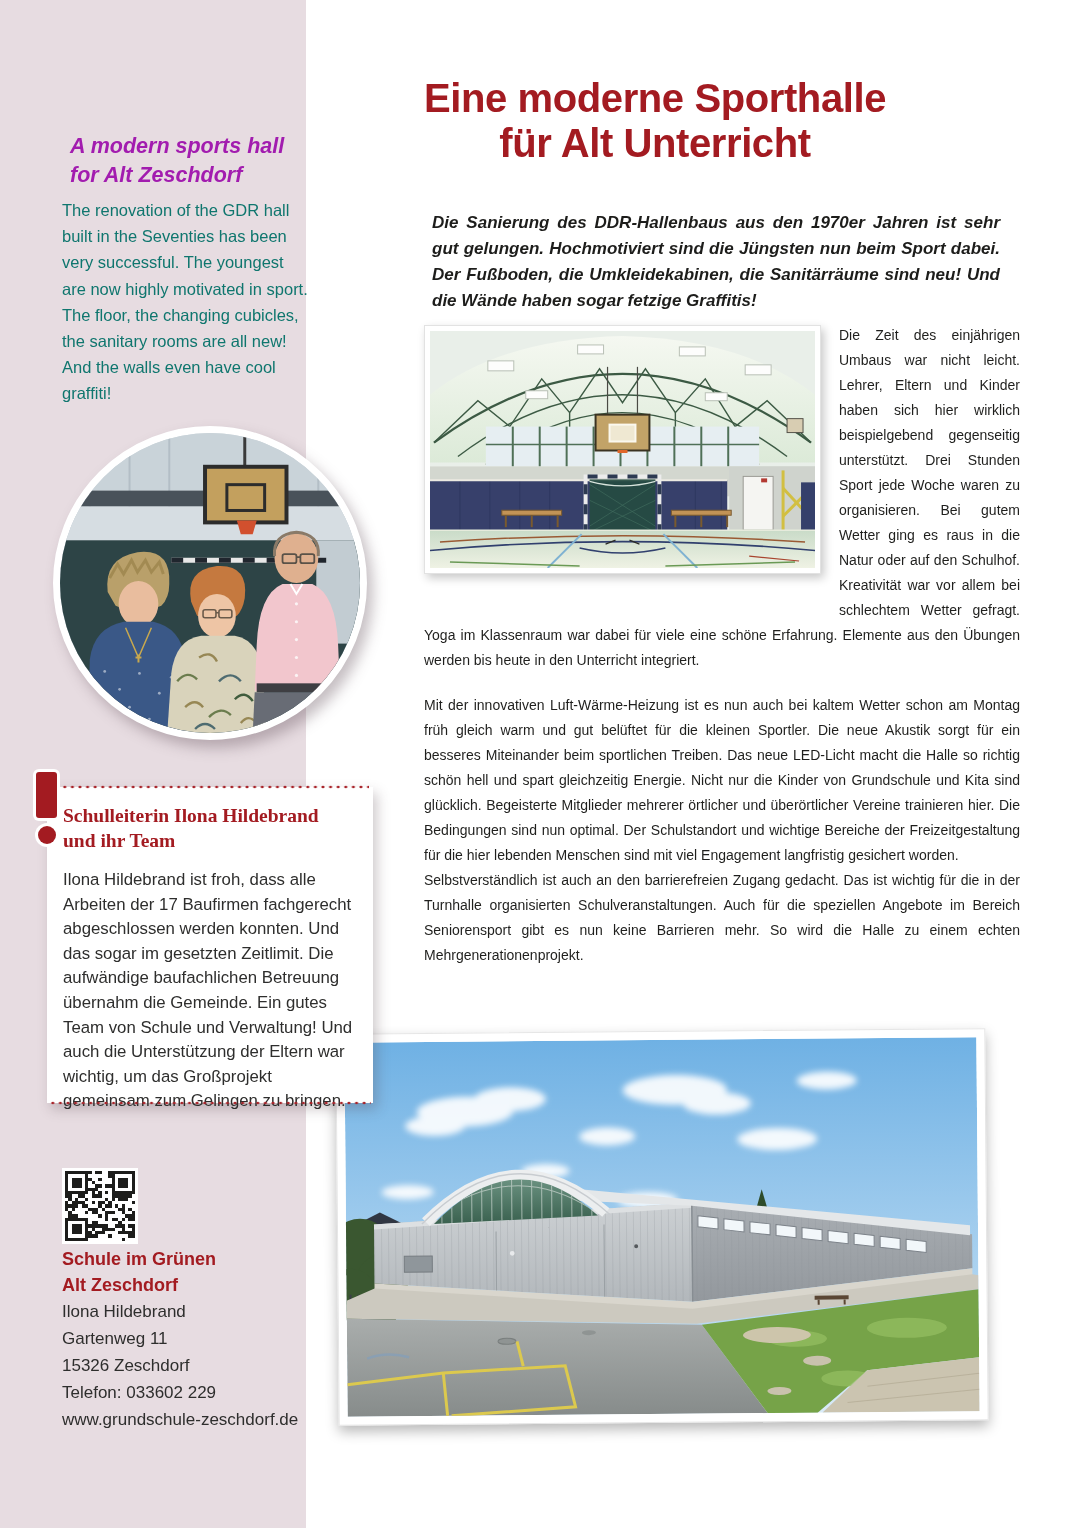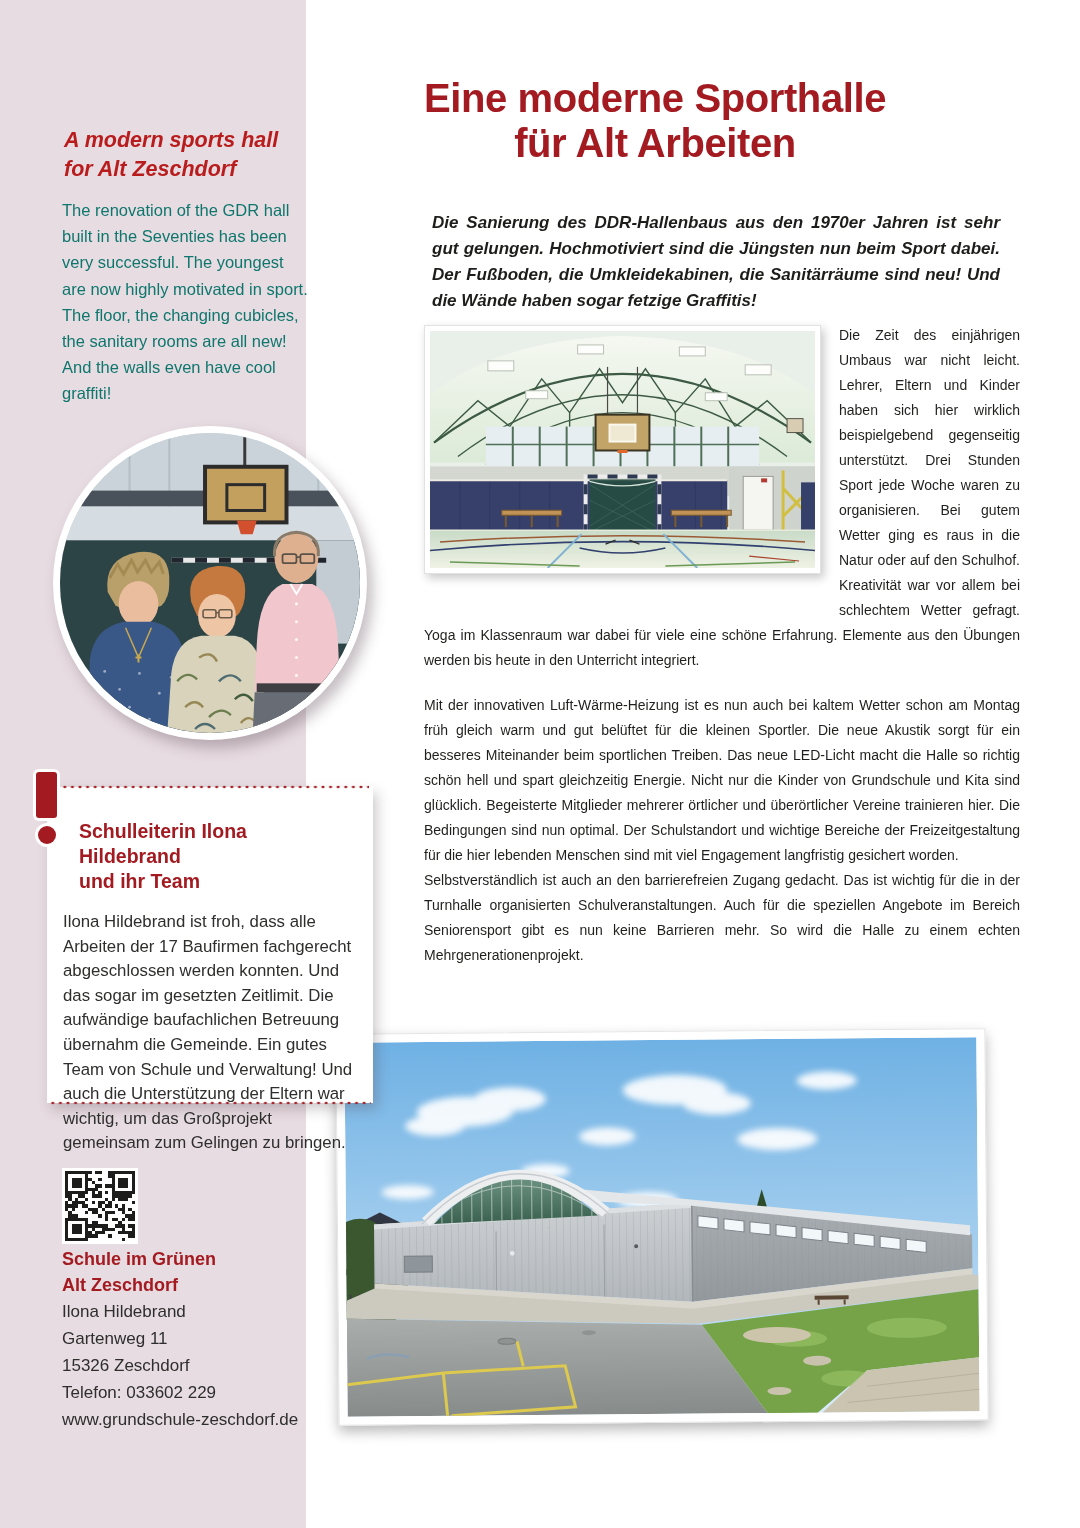--- a/index.html
+++ b/index.html
@@ -1,39 +1,39 @@
 <!DOCTYPE html>
 <html><head>
 <meta charset="utf-8">
 <style>
   html,body{margin:0;padding:0;background:#ffffff;}
   .page{position:relative;width:1080px;height:1528px;overflow:hidden;
         font-family:"Liberation Sans","DejaVu Sans",sans-serif;background:#fff;}
 
   
   .sidebar{position:absolute;left:0;top:0;width:306px;height:100%;background:#e7dce1;}
-  .sb-head{position:absolute;left:62px;top:124px;margin:2px;font-size:21.5px;line-height:29px;
-           font-weight:bold;font-style:italic;color:#b91c1c;}
+  .sb-head{position:absolute;left:62px;top:124px;margin:8px;font-size:21.5px;line-height:29px;
+           font-weight:bold;font-style:italic;color:#a21caf;}
   .sb-head span{display:block;}
   .sb-intro{position:absolute;left:62px;top:197px;width:246px;margin:0;
             font-size:16.5px;line-height:26.2px;color:#0f766e;}
 
   .team-photo{position:absolute;left:53px;top:426px;width:300px;height:300px;border-radius:50%;
               border:7px solid #fff;overflow:hidden;background:#cdd6dc;
               box-shadow:6px 8px 14px rgba(90,70,80,.35);}
   .team-photo svg{display:block;width:100%;height:100%;}
 
   .alert-box{position:absolute;left:47px;top:787px;width:326px;height:316px;background:#fff;
              box-shadow:4px 6px 12px rgba(80,60,70,.28);z-index:1;}
   .dots{position:absolute;height:4px;background-image:radial-gradient(circle,#a8242a 1.4px,transparent 1.6px);
         background-size:7.6px 4px;background-repeat:repeat-x;background-position:0 50%;}
   .dots.top{left:14px;right:4px;top:-2px;}
   .dots.bottom{left:2px;right:2px;bottom:-2px;}
   .alert-inner{padding:16px 16px 0 16px;}
-  .alert-inner h3{margin:16px;font-size:19.5px;line-height:25px;font-weight:bold;color:#a31b21;}
+  .alert-inner h3{margin:0;font-size:19.5px;line-height:25px;font-weight:bold;color:#a31b21;font-family:Liberation Serif, serif;}
   .alert-inner h3 span{display:block;}
   .alert-inner p{margin:15px 0 0 0;font-size:16.8px;line-height:24.6px;color:#2e2e2d;}
 
   .alert-icon{position:absolute;left:36px;top:772px;z-index:2;}
   .alert-icon .bar{width:21px;height:46px;background:#a31b21;border-radius:3px;box-shadow:0 0 0 3px #fff;}
   .alert-icon .dot{width:18px;height:18px;margin:8px 0 0 2px;background:#a31b21;border-radius:50%;box-shadow:0 0 0 3px #fff;}
 
   .qr{position:absolute;left:62px;top:1168px;width:76px;height:76px;background:#fff;
       padding:3px;box-sizing:border-box;display:grid;grid-template-columns:repeat(21,1fr);grid-auto-rows:1fr;}
   .qr i{display:block;background:#fff;}
@@ -621,21 +621,21 @@
     <div class="red">Alt Zeschdorf</div>
     <div>Ilona Hildebrand</div>
     <div>Gartenweg 11</div>
     <div>15326 Zeschdorf</div>
     <div>Telefon: 033602 229</div>
     <a>www.grundschule-zeschdorf.de</a>
   </address>
 
   <h1 class="main-title">
     <span>Eine moderne Sporthalle</span>
-    <span>für Alt Arbeiten</span>
+    <span>für Alt Unterricht</span>
   </h1>
   <p class="lede">Die Sanierung des DDR-Hallenbaus aus den 1970er Jahren ist sehr gut ge­lungen. Hochmotiviert sind die Jüngsten nun beim Sport dabei. Der Fußboden, die Umkleidekabinen, die Sanitärräume sind neu! Und die Wände haben sogar fetzige Graffitis!</p>
 
   <div class="article">
     <figure class="ph1" style="margin-left:0">
       <svg viewBox="0 0 386 238" preserveAspectRatio="none">
         <defs>
           <linearGradient id="roofG" x1="0" y1="0" x2="0" y2="1">
             <stop offset="0" stop-color="#f5f8f1"></stop>
               <stop offset="1" stop-color="#dcead8"></stop>

